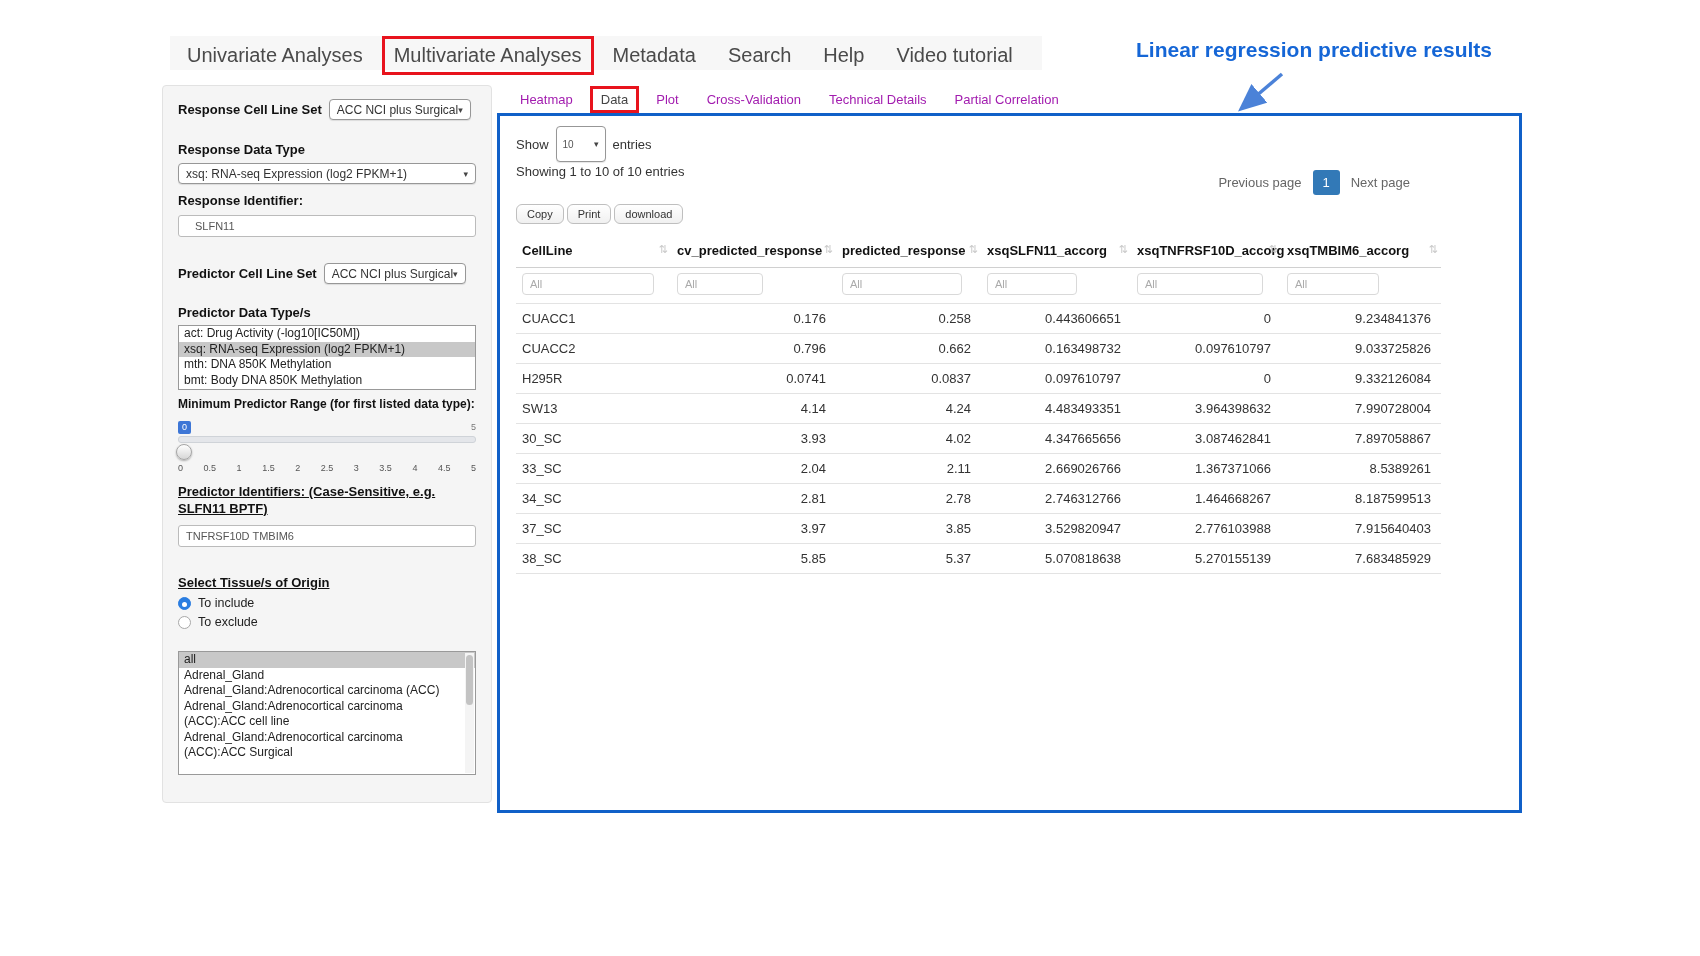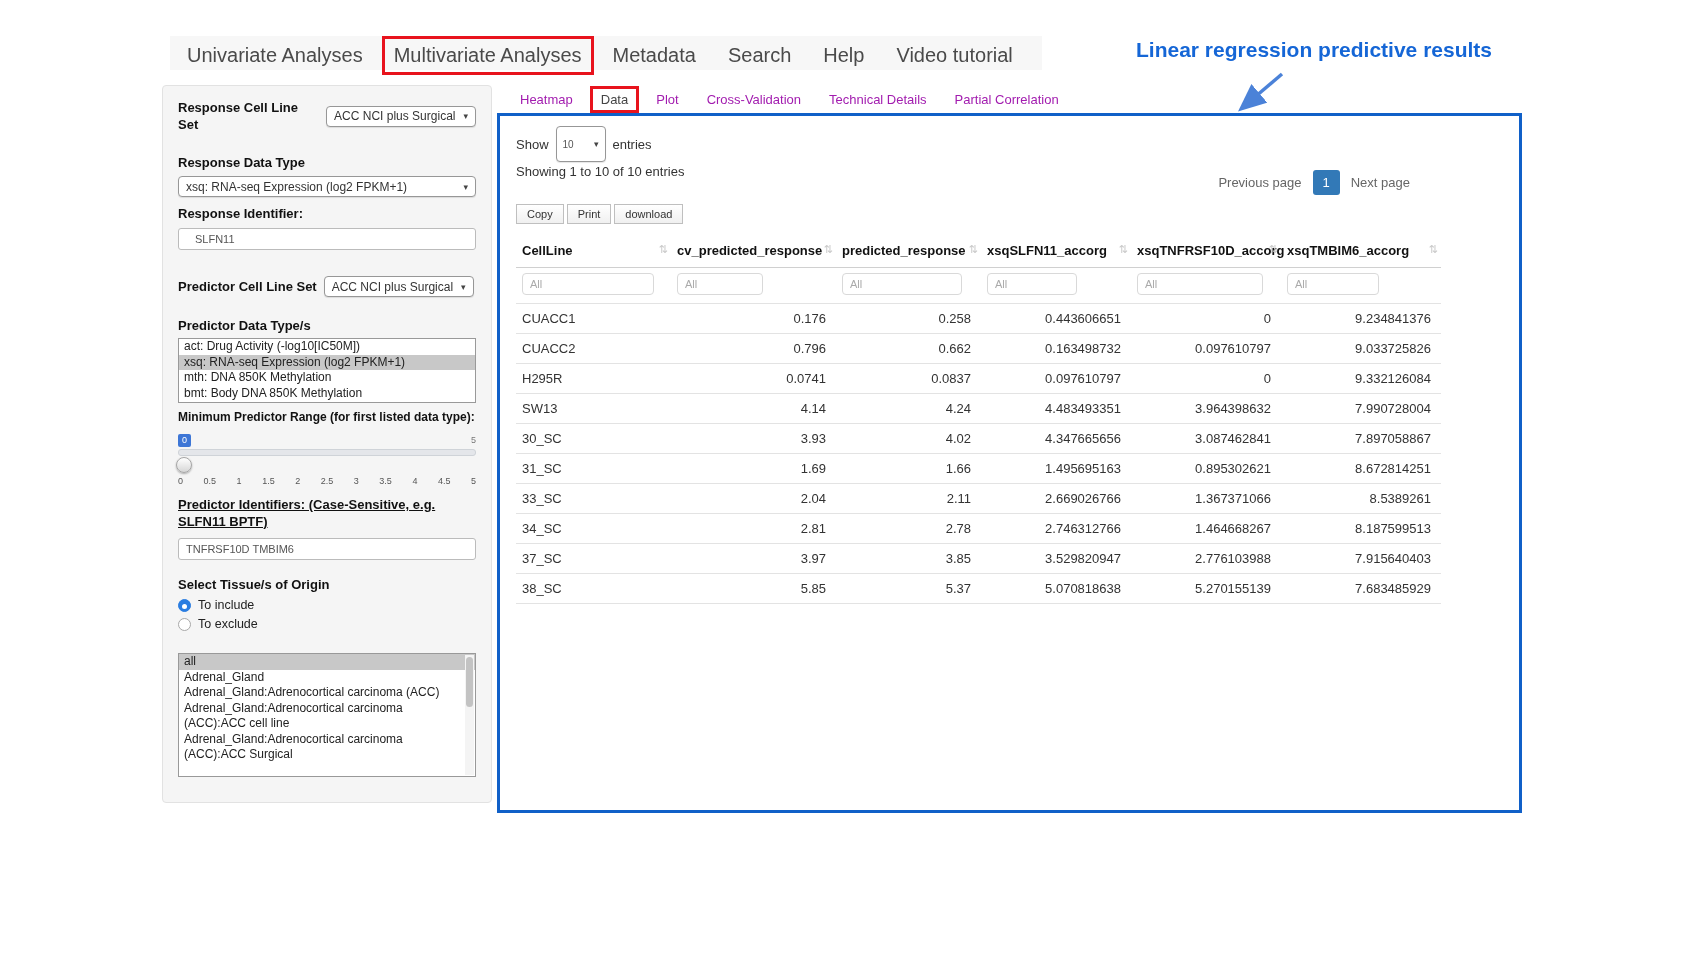--- a/index.html
+++ b/index.html
@@ -21,21 +21,21 @@
     font-size: 21px; font-weight: bold; color: #1566d6; }
   .annot-arrow { position: absolute; left: 1210px; top: 66px; }
 
   
   .sidebar { position: absolute; left: 162px; top: 85px; width: 330px; height: 718px;
     background: #f5f5f5; border: 1px solid #e2e2e2; border-radius: 4px;
     padding: 13px 15px; font-size: 13px; overflow: hidden; }
   .sb-label { font-weight: bold; color: #111; font-size: 13px; line-height: 17px; }
   .sb-label.small { font-size: 12px; }
   .inline-row { display: flex; align-items: center; gap: 7px; }
-  .select { display: inline-flex; align-items: center; justify-content: space-between; gap: 8px;
+  .select { display: inline-flex; align-items: center; justify-content: space-between; 
     background: #fff; border: 1px solid #979797; border-radius: 4px; padding: 1px 7px;
     font-size: 12px; height: 21px; box-shadow: 0 1px 1px rgba(0,0,0,0.10); cursor: pointer; white-space: nowrap; }
   .select .chev { font-size: 9px; color: #444; }
   .select.full { width: 100%; }
   .select.small { height: 19px; font-size: 10px; padding: 17px 6px; min-width: 50px; color: #555; }
   .text-input { width: 100%; height: 22px; border: 1px solid #bbb; border-radius: 3px;
     padding: 2px 7px; font-size: 11px; color: #555; background: #fff; font-family: inherit; }
   .listbox { background: #fff; border: 1px solid #999; font-size: 12px; color: #222; position: relative; overflow: hidden; }
   .list-option { padding: 0 5px; line-height: 15.5px; white-space: nowrap; overflow: hidden; }
   .listbox.tissue .list-option { white-space: normal; padding-right: 14px; }
@@ -70,21 +70,21 @@
   .result-box { position: absolute; left: 497px; top: 113px; width: 1025px; height: 700px;
     border: 3px solid #1060c8; background: #fff; padding: 8px 14px; }
   .show-row { display: flex; align-items: center; gap: 7px; font-size: 13px; color: #333; margin-top: 2px; margin-left: 2px; }
   .showing-text { margin-top: 2px; margin-left: 2px; font-size: 13px; color: #333; }
   .pagination { position: absolute; top: 54px; right: 100px; display: flex; align-items: center; gap: 2px;
     font-size: 13px; color: #666; }
   .page-btn { padding: 5px 9px; cursor: pointer; }
   .page-num { background: #3279b7; color: #fff; padding: 5px 10px; border-radius: 3px; cursor: pointer; }
   .toolbar { margin-top: 25px; margin-left: 2px; display: flex; gap: 3px; }
   .tool-btn { font-size: 11px; color: #333; background: linear-gradient(#ffffff, #f0f0f0);
-    border: 1px solid #bfbfbf; border-radius: 0; padding: 3px 10px; cursor: pointer; font-family: inherit; }
+    border: 1px solid #bfbfbf; border-radius: 6px; padding: 3px 10px; cursor: pointer; font-family: inherit; }
 
   .data-table { border-collapse: collapse; width: 925px; font-size: 13px; color: #333; margin-top: 10px; margin-left: 2px; table-layout: fixed; }
   .data-table th { text-align: left; font-weight: bold; color: #111; padding: 9px 20px 9px 6px;
     border-bottom: 1px solid #d0d0d0; white-space: nowrap; position: relative; cursor: pointer; }
   .data-table th .sort { position: absolute; right: 3px; top: 9px; color: #c9c9c9; font-size: 11px; font-weight: normal; }
   .data-table td { padding: 7px 6px; border-bottom: 1px solid #e3e3e3; overflow: hidden; }
   .data-table td.num { text-align: right; padding-right: 10px; }
   .data-table .filter-row td { padding: 5px 6px 8px 6px; }
   .filter-input { border: 1px solid #d9d9d9; border-radius: 4px; padding: 4px 7px; font-size: 11px;
     color: #555; font-family: inherit; }
@@ -165,21 +165,21 @@
         <span>3.5</span>
         <span>4</span>
         <span>4.5</span>
         <span>5</span>
       </div>
   </div>
 
   <div class="sb-label" style="margin-top:6px;text-decoration:underline;">Predictor Identifiers: (Case-Sensitive, e.g. SLFN11 BPTF)</div>
   <input class="text-input" style="margin-top: 8px;" value="TNFRSF10D TMBIM6">
 
-  <div class="sb-label" style="margin-top:16px;">Select Tissue/s of Origin</div>
+  <div class="sb-label" style="margin-top:27px;text-decoration:underline;">Select Tissue/s of Origin</div>
   <div>
       <div class="radio-row">
         <span class="radio checked"></span>
         <span>To include</span>
       </div>
       <div class="radio-row">
         <span class="radio"></span>
         <span>To exclude</span>
       </div>
     </div>
@@ -294,28 +294,20 @@
         </tr>
         <tr>
           <td class="cell-name">30_SC</td>
           <td class="num">3.93</td>
           <td class="num">4.02</td>
           <td class="num">4.347665656</td>
           <td class="num">3.087462841</td>
           <td class="num">7.897058867</td>
         </tr>
         <tr>
-          <td class="cell-name">31_SC</td>
-          <td class="num">1.69</td>
-          <td class="num">1.66</td>
-          <td class="num">1.495695163</td>
-          <td class="num">0.895302621</td>
-          <td class="num">8.672814251</td>
-        </tr>
-        <tr>
           <td class="cell-name">33_SC</td>
           <td class="num">2.04</td>
           <td class="num">2.11</td>
           <td class="num">2.669026766</td>
           <td class="num">1.367371066</td>
           <td class="num">8.5389261</td>
         </tr>
         <tr>
           <td class="cell-name">34_SC</td>
           <td class="num">2.81</td>

